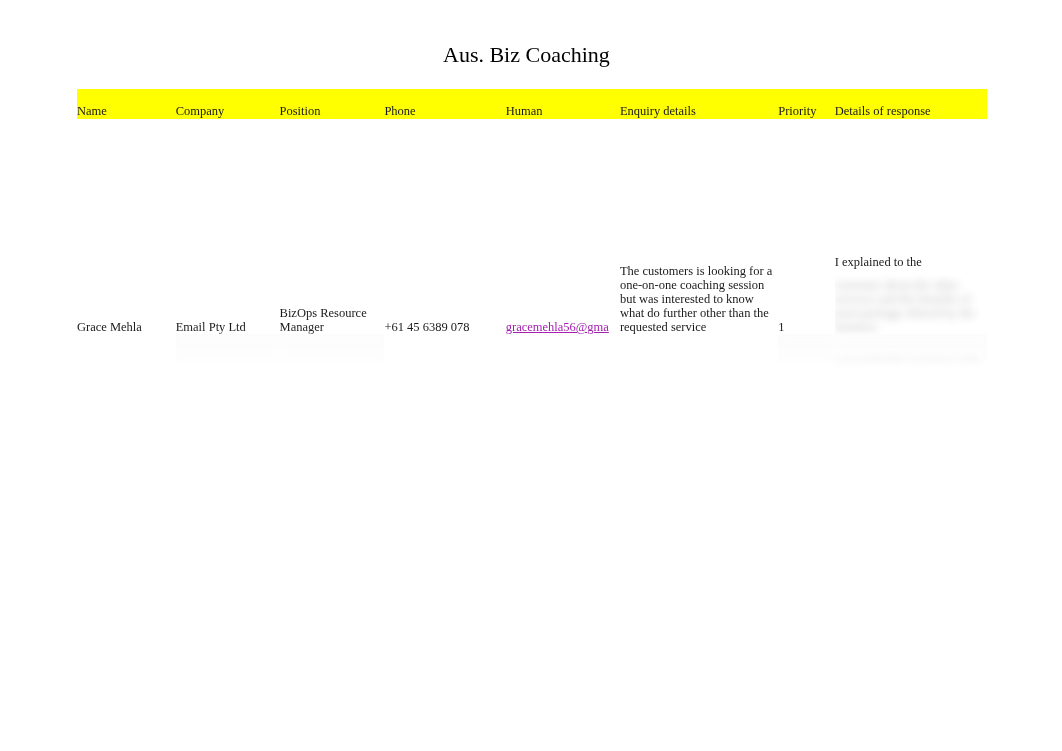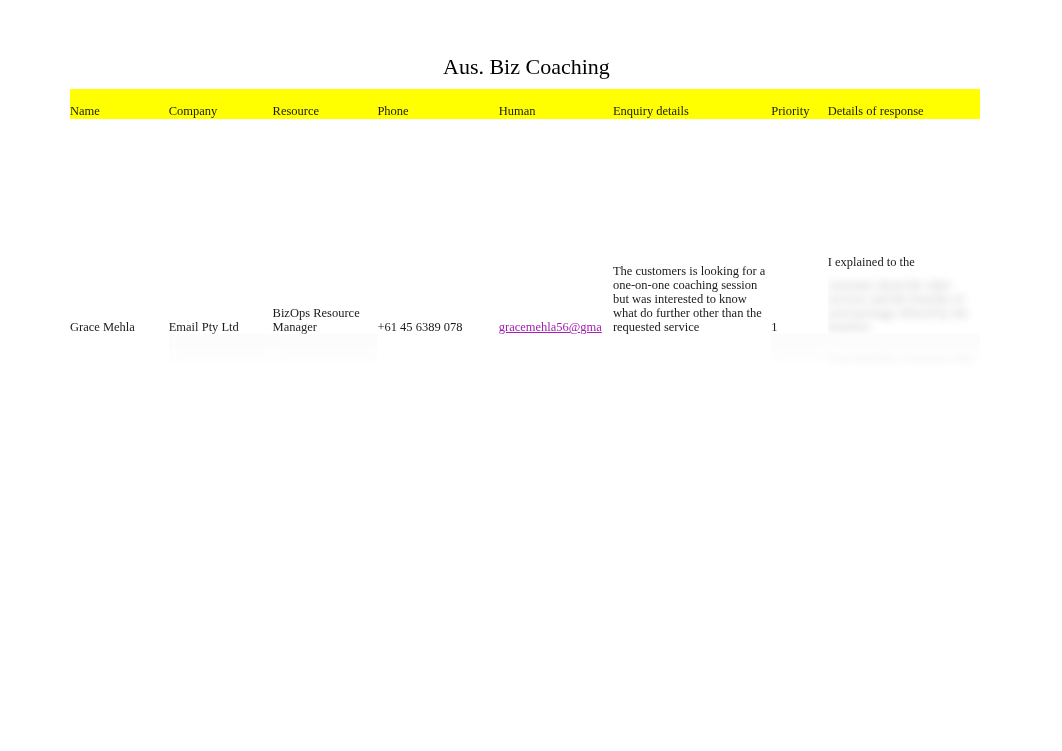--- a/index.html
+++ b/index.html
@@ -29,27 +29,26 @@
 
   
   .doc-title {
     position: absolute;
     left: 443px;
     top: 42px;
     font-size: 22px;
     line-height: 26px;
     color: #000000;
     white-space: nowrap;
-    margin-top: 12px;
   }
 
   
   .sheet {
     position: absolute;
-    left: 70px;
+    left: 77px;
     top: 89px;
     width: 910px;
     
     background: #fbfbfb;
     -webkit-mask-image: linear-gradient(to bottom,
         rgba(0,0,0,1) 0px, rgba(0,0,0,1) 240px, rgba(0,0,0,0.85) 258px,
         rgba(0,0,0,0.55) 268px, rgba(0,0,0,0.12) 275px, rgba(0,0,0,0) 282px);
     mask-image: linear-gradient(to bottom,
         rgba(0,0,0,1) 0px, rgba(0,0,0,1) 240px, rgba(0,0,0,0.85) 258px,
         rgba(0,0,0,0.55) 268px, rgba(0,0,0,0.12) 275px, rgba(0,0,0,0) 282px);
@@ -146,21 +145,21 @@
       <col class="c-email">
         <col class="c-enquiry">
         <col class="c-priority">
         <col class="c-details">
     </colgroup>
 
     <thead>
       <tr>
         <th>Name</th>
         <th>Company</th>
-        <th>Resource</th>
+        <th>Position</th>
         <th>Phone</th>
         <th>Human</th>
         <th>Enquiry details</th>
         <th>Priority</th>
         <th>Details of response</th>
       </tr>
     </thead>
 
     <tbody>
 

